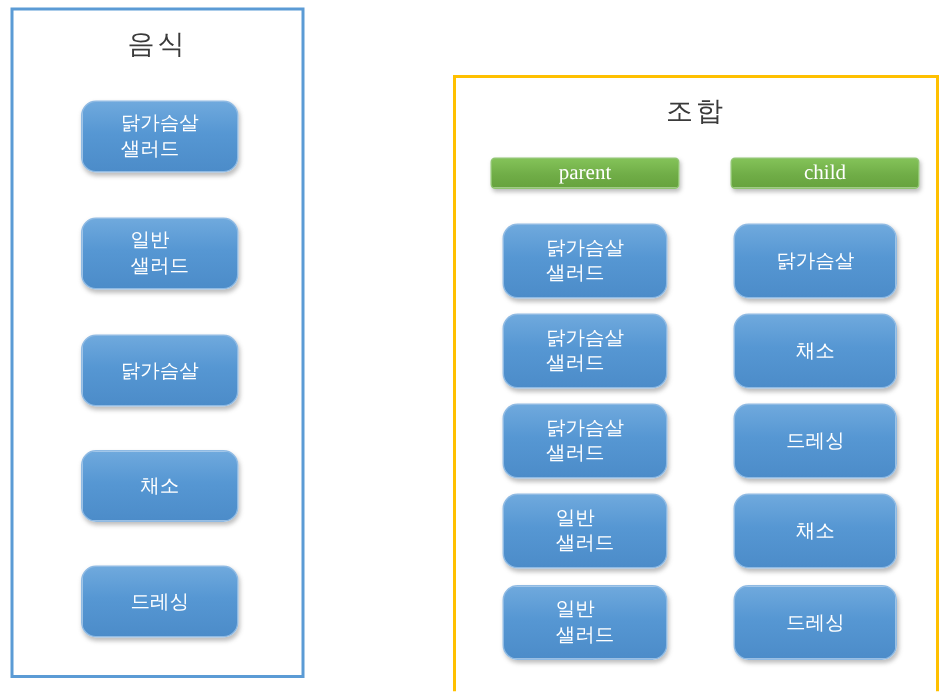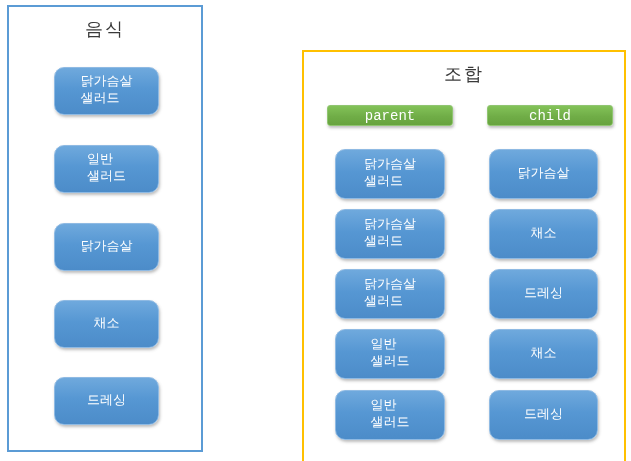--- a/index.html
+++ b/index.html
@@ -1,21 +1,21 @@
 <!DOCTYPE html>
 <html><head>
 <meta charset="utf-8">
 <style>
   html, body { margin: 0; padding: 0; background: #ffffff; }
   .page {
     position: relative;
     width: 631px;
     height: 461px;
     background: #ffffff;
-    font-family: Liberation Mono, monospace;
+    font-family: Liberation Serif, serif;
     overflow: hidden;
   }
   .panel {
     position: absolute;
     box-sizing: border-box;
     background: #ffffff;
   }
   .panel-food {
     left: 7px; top: 5px;
     width: 196px; height: 447px;

